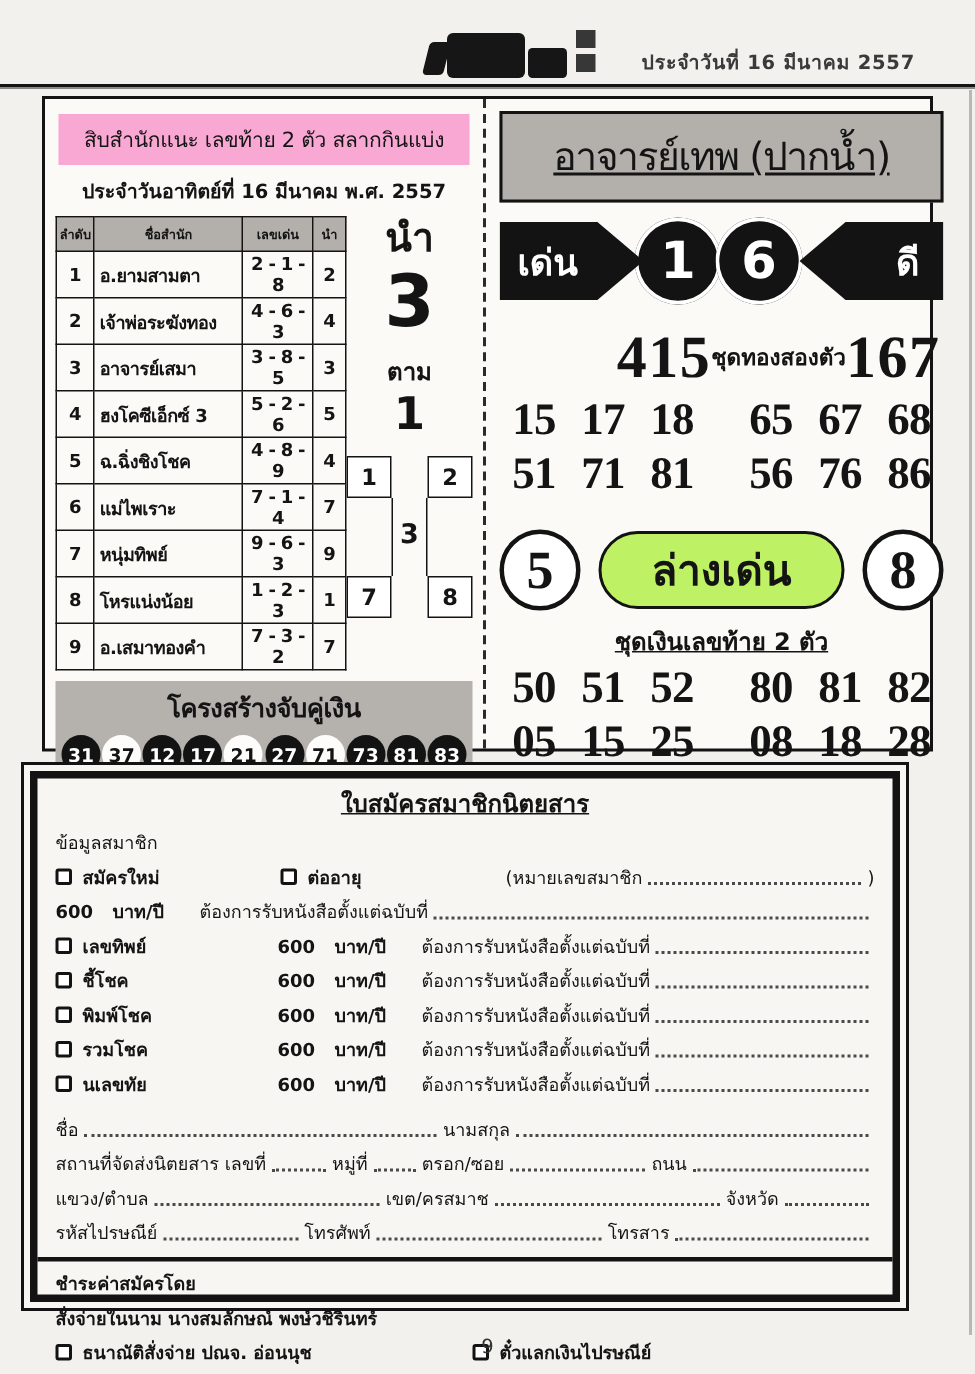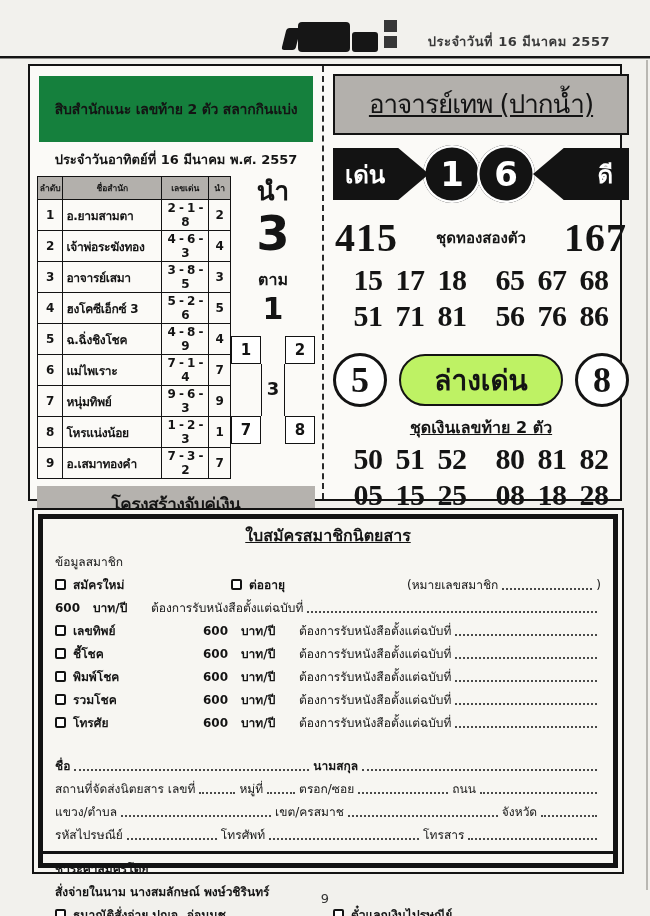--- a/index.html
+++ b/index.html
@@ -24,21 +24,21 @@
   .date-header { position:absolute; top:31px; right:40px; font-size:13px; font-weight:bold; color:#3a3a3a; letter-spacing:.5px; }
   .top-rule { position:absolute; top:56px; left:0; width:650px; height:3px; background:#151515; border-bottom:1px solid #8a8a86; }
   .paper-edge { position:absolute; top:60px; right:2px; width:2px; height:830px; background:#b9b7b2; }
 
   
   .main-box { position:absolute; top:64px; left:28px; width:594px; height:437px; border:2px solid #131313; background:#fbfaf7; display:flex; }
   .left-panel { width:292px; padding:6px 7px 0 7px; }
   .right-panel { flex:1; border-left:2px dashed #2a2a2a; padding:6px 9px 0 9px; }
 
   
-  .left-title { background:#15803d; font-weight:bold; font-size:14px; text-align:center; padding:22px 3px; margin:4px 2px 0 2px; letter-spacing:-.2px; }
+  .left-title { background:#f9a8d4; font-weight:normal; font-size:14px; text-align:center; padding:6px 3px; margin:4px 2px 0 2px; letter-spacing:-.2px; }
   .left-subtitle { text-align:center; font-weight:bold; font-size:13px; margin:7px 0 6px 0; }
   .left-content { display:flex; }
   table.tip-table { border-collapse:collapse; width:226px; }
   table.tip-table th { background:#b3b0ac; border:1px solid #131313; font-size:8.5px; font-weight:bold; padding:4px 1px; }
   table.tip-table td { border:1px solid #131313; font-size:12px; font-weight:bold; height:25px; padding:1px 3px; }
   td.c-no { width:26px; text-align:center; font-size:11px; }
   td.c-name { width:118px; letter-spacing:-.3px; }
   td.c-num { width:58px; text-align:center; letter-spacing:-.5px; }
   td.c-lead { width:24px; text-align:center; }
   .lead-col { flex:1; text-align:center; padding-top:2px; }
@@ -60,40 +60,40 @@
   .pc[data-filled="true"] { background:#131313; color:#fff; }
 
   
   .rp-title { border:2px solid #131313; background:#b3b0ac; text-align:center; padding:7px 2px 9px 2px; margin-top:2px; }
   .rp-title span { font-size:26px; font-weight:normal; text-decoration:underline; letter-spacing:-1px; }
   .banner { display:flex; align-items:center; margin-top:9px; height:60px; }
   .arrow { background:#131313; color:#fff; height:52px; display:flex; align-items:center; font-size:24px; font-weight:bold; }
   .arrow-right { width:96px; clip-path:polygon(0 0,68% 0,100% 50%,68% 100%,0 100%); padding-left:12px; }
   .arrow-left  { width:96px; clip-path:polygon(32% 0,100% 0,100% 100%,32% 100%,0 50%); padding-right:16px; justify-content:flex-end; margin-left:-4px; }
   .bdigit { width:58px; height:58px; border-radius:50%; background:#131313; color:#fff; display:flex; align-items:center; justify-content:center; font-size:34px; font-weight:bold; box-shadow:inset 0 0 0 2.5px #fff; margin-left:-6px; margin-right:2px; }
-  .gold-row { display:flex; align-items:center; justify-content:space-between; margin-top:10px; padding:0 2px; }
+  .gold-row { display:flex; align-items:center; justify-content:flex-end; margin-top:10px; padding:0 2px; }
   .big-num { font-size:40px; font-weight:bold; letter-spacing:1px; }
   .gold-label { font-size:15px; font-weight:bold; }
-  .num-row { display:flex; justify-content:center; font-size:30px; font-weight:bold; margin-top:2px; padding:0 2px; letter-spacing:-.5px; }
+  .num-row { display:flex; justify-content:space-between; font-size:30px; font-weight:bold; margin-top:2px; padding:0 2px; letter-spacing:-.5px; }
   .num-row span { width:42px; text-align:center; }
   .num-row .gap { width:16px; }
   .lower-row { display:flex; align-items:center; justify-content:space-between; margin-top:20px; }
   .ring { width:54px; height:54px; border:3px solid #131313; border-radius:50%; display:flex; align-items:center; justify-content:center; font-size:36px; font-weight:bold; background:#fff; }
   .oval { width:164px; height:52px; border:2.5px solid #131313; border-radius:30px; display:flex; align-items:center; justify-content:center; font-size:28px; font-weight:bold; background:#bef264; }
   .money-label { text-align:center; font-size:16px; font-weight:bold; text-decoration:underline; margin-top:8px; }
 
   
-  .form-outer { position:absolute; top:508px; left:32px; width:592px; height:366px; border:2px solid #131313; padding:4px; background:#f7f6f2; }
+  .form-outer { position:absolute; top:508px; left:14px; width:592px; height:366px; border:2px solid #131313; padding:4px; background:#f7f6f2; }
   .form-inner { border:5px solid #131313; height:100%; padding:4px 12px 4px 12px; background:#f7f6f2; }
   .form-title { text-align:center; font-size:16px; font-weight:bold; text-decoration:underline; }
   .frow { display:flex; align-items:center; font-size:12px; margin-top:4px; }
   .cb { display:inline-block; width:11px; height:11px; border:2px solid #131313; border-radius:2px; background:#fff; margin-right:7px; flex:0 0 auto; }
   .dots { border-bottom:2px dotted #4a4a4a; height:11px; margin:0 4px; }
   .dflex { flex:1; } .d36 { width:36px; } .d28 { width:28px; } .d90 { width:90px; } .d150 { width:150px; }
-  .mtype { width:176px; display:flex; align-items:center; font-weight:bold; }
+  .mtype { width:150px; display:flex; align-items:center; font-weight:bold; }
   .subrow .sname { width:148px; display:flex; align-items:center; font-weight:bold; }
   .subrow .sprice { width:38px; font-weight:bold; }
   .subrow .sunit { width:58px; font-weight:bold; }
   .subrow .snote { flex:1; display:flex; align-items:center;text-align:center; }
   .form-divider { border-top:3px solid #131313; margin:7px -12px 5px -12px; }
   .pay-bold { font-weight:bold; }
   .opt { display:flex; align-items:center; font-weight:bold; }
 
   .page-number { position:absolute; bottom:10px; left:0; width:650px; text-align:center; font-size:13px; color:#333; }
 </style>
@@ -366,31 +366,31 @@
       <span class="sprice">600</span>
       <span class="sunit">บาท/ปี</span>
       <span class="snote">
           <span>ต้องการรับหนังสือตั้งแต่ฉบับที่</span>
           <span class="dots dflex"></span>
         </span>
     </div>
     <div class="frow subrow">
       <span class="sname">
           <span class="cb"></span>
-          <span>โทรศัย</span>
-        </span>
-      <span class="sprice">600</span>
-      <span class="sunit">บาท/ปี</span>
-      <span class="snote">
-          <span>ต้องการรับหนังสือตั้งแต่ฉบับที่</span>
-          <span class="dots dflex"></span>
-        </span>
-    </div>
-
-    <div class="frow" style="margin-top:24px;font-weight:bold;">
+          <span>นเลขทัย</span>
+        </span>
+      <span class="sprice">600</span>
+      <span class="sunit">บาท/ปี</span>
+      <span class="snote">
+          <span>ต้องการรับหนังสือตั้งแต่ฉบับที่</span>
+          <span class="dots dflex"></span>
+        </span>
+    </div>
+
+    <div class="frow" style="margin-top:11px;">
       <span>ชื่อ</span>
       <span class="dots dflex"></span>
       <span>นามสกุล</span>
       <span class="dots dflex"></span>
     </div>
 
     <div class="frow">
       <span>สถานที่จัดส่งนิตยสาร เลขที่</span>
       <span class="dots d36"></span>
       <span>หมู่ที่</span>

